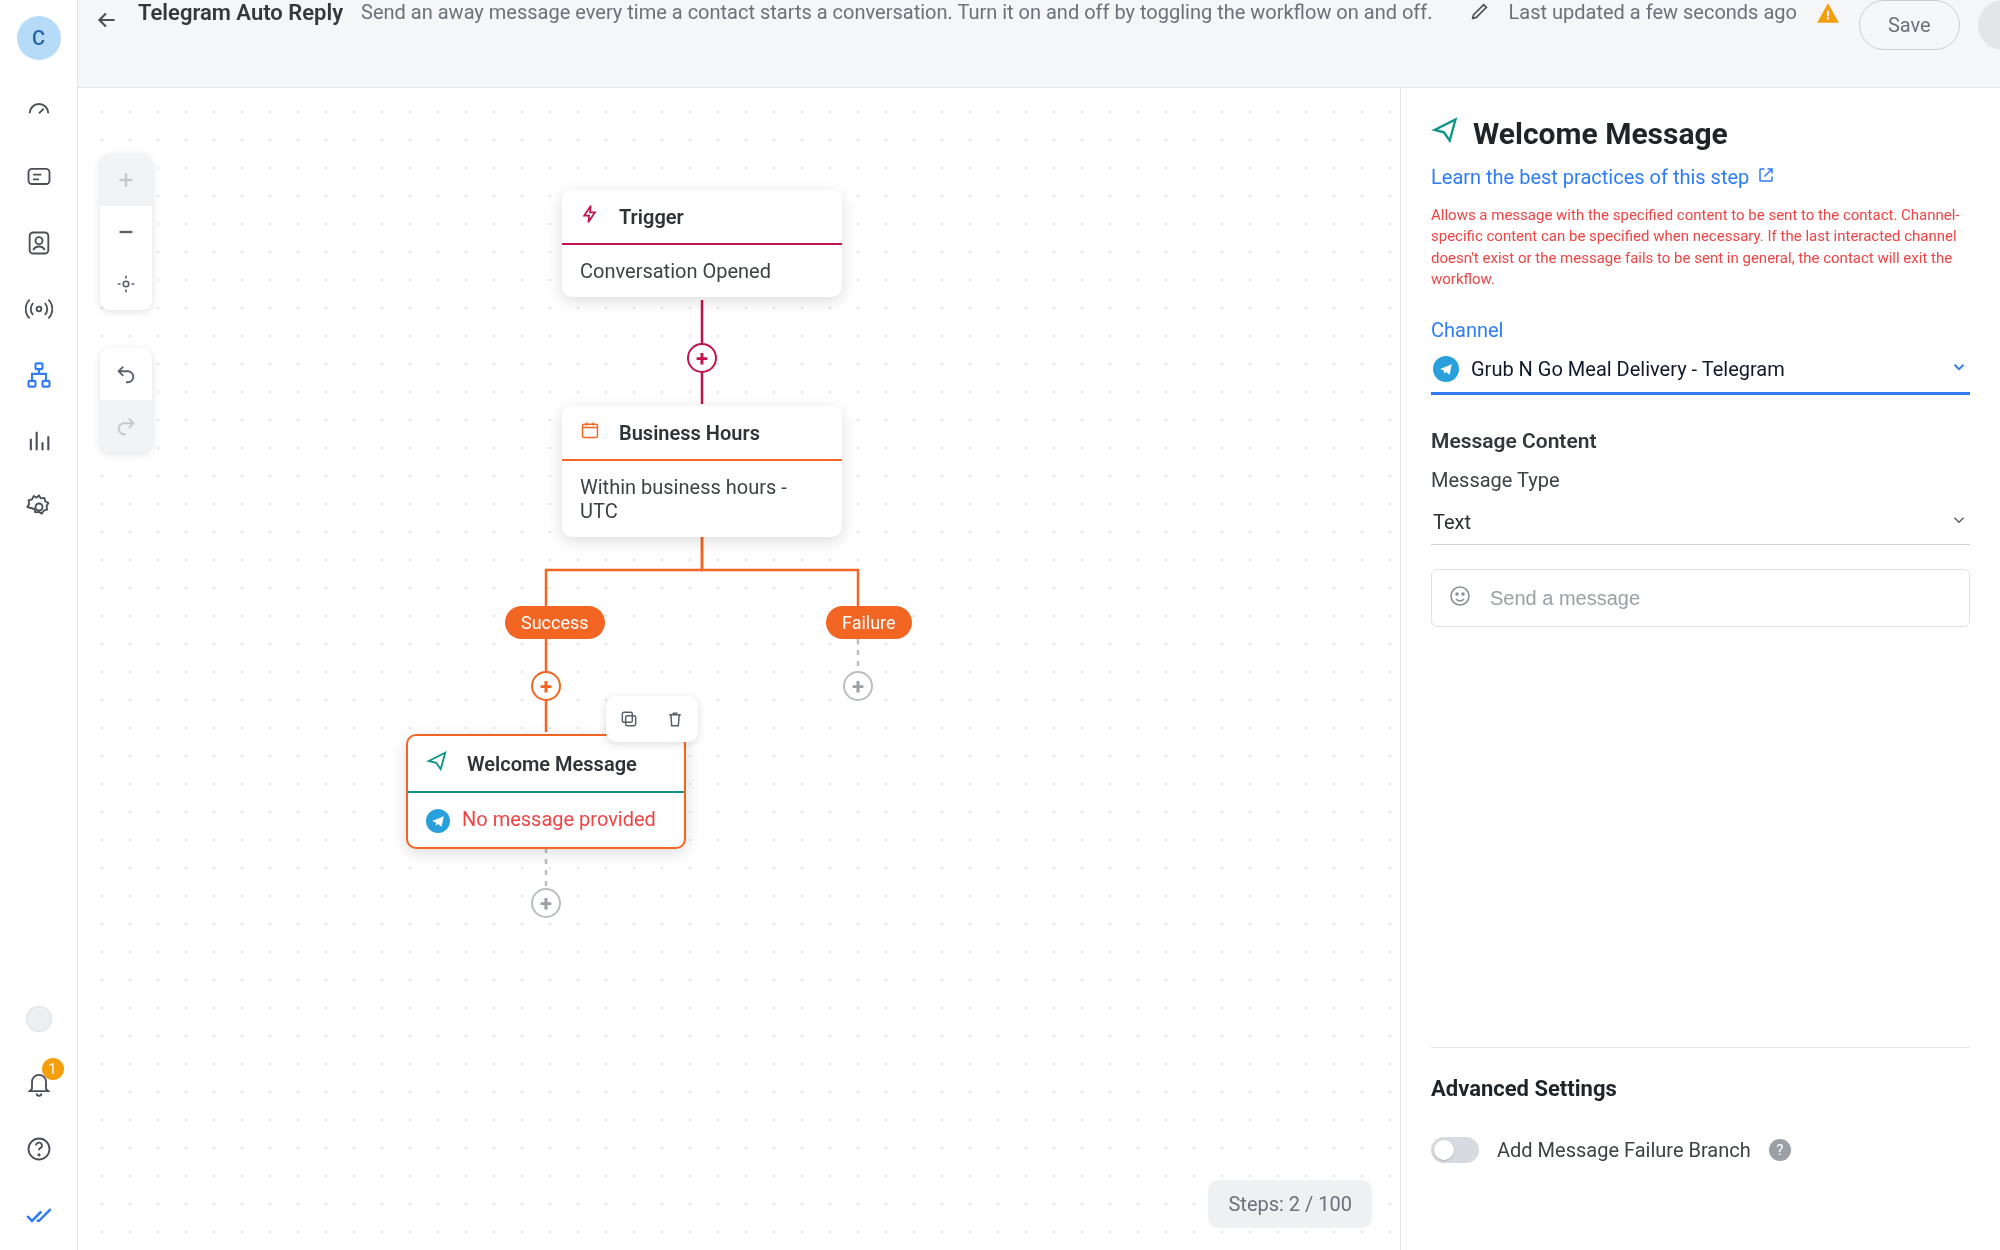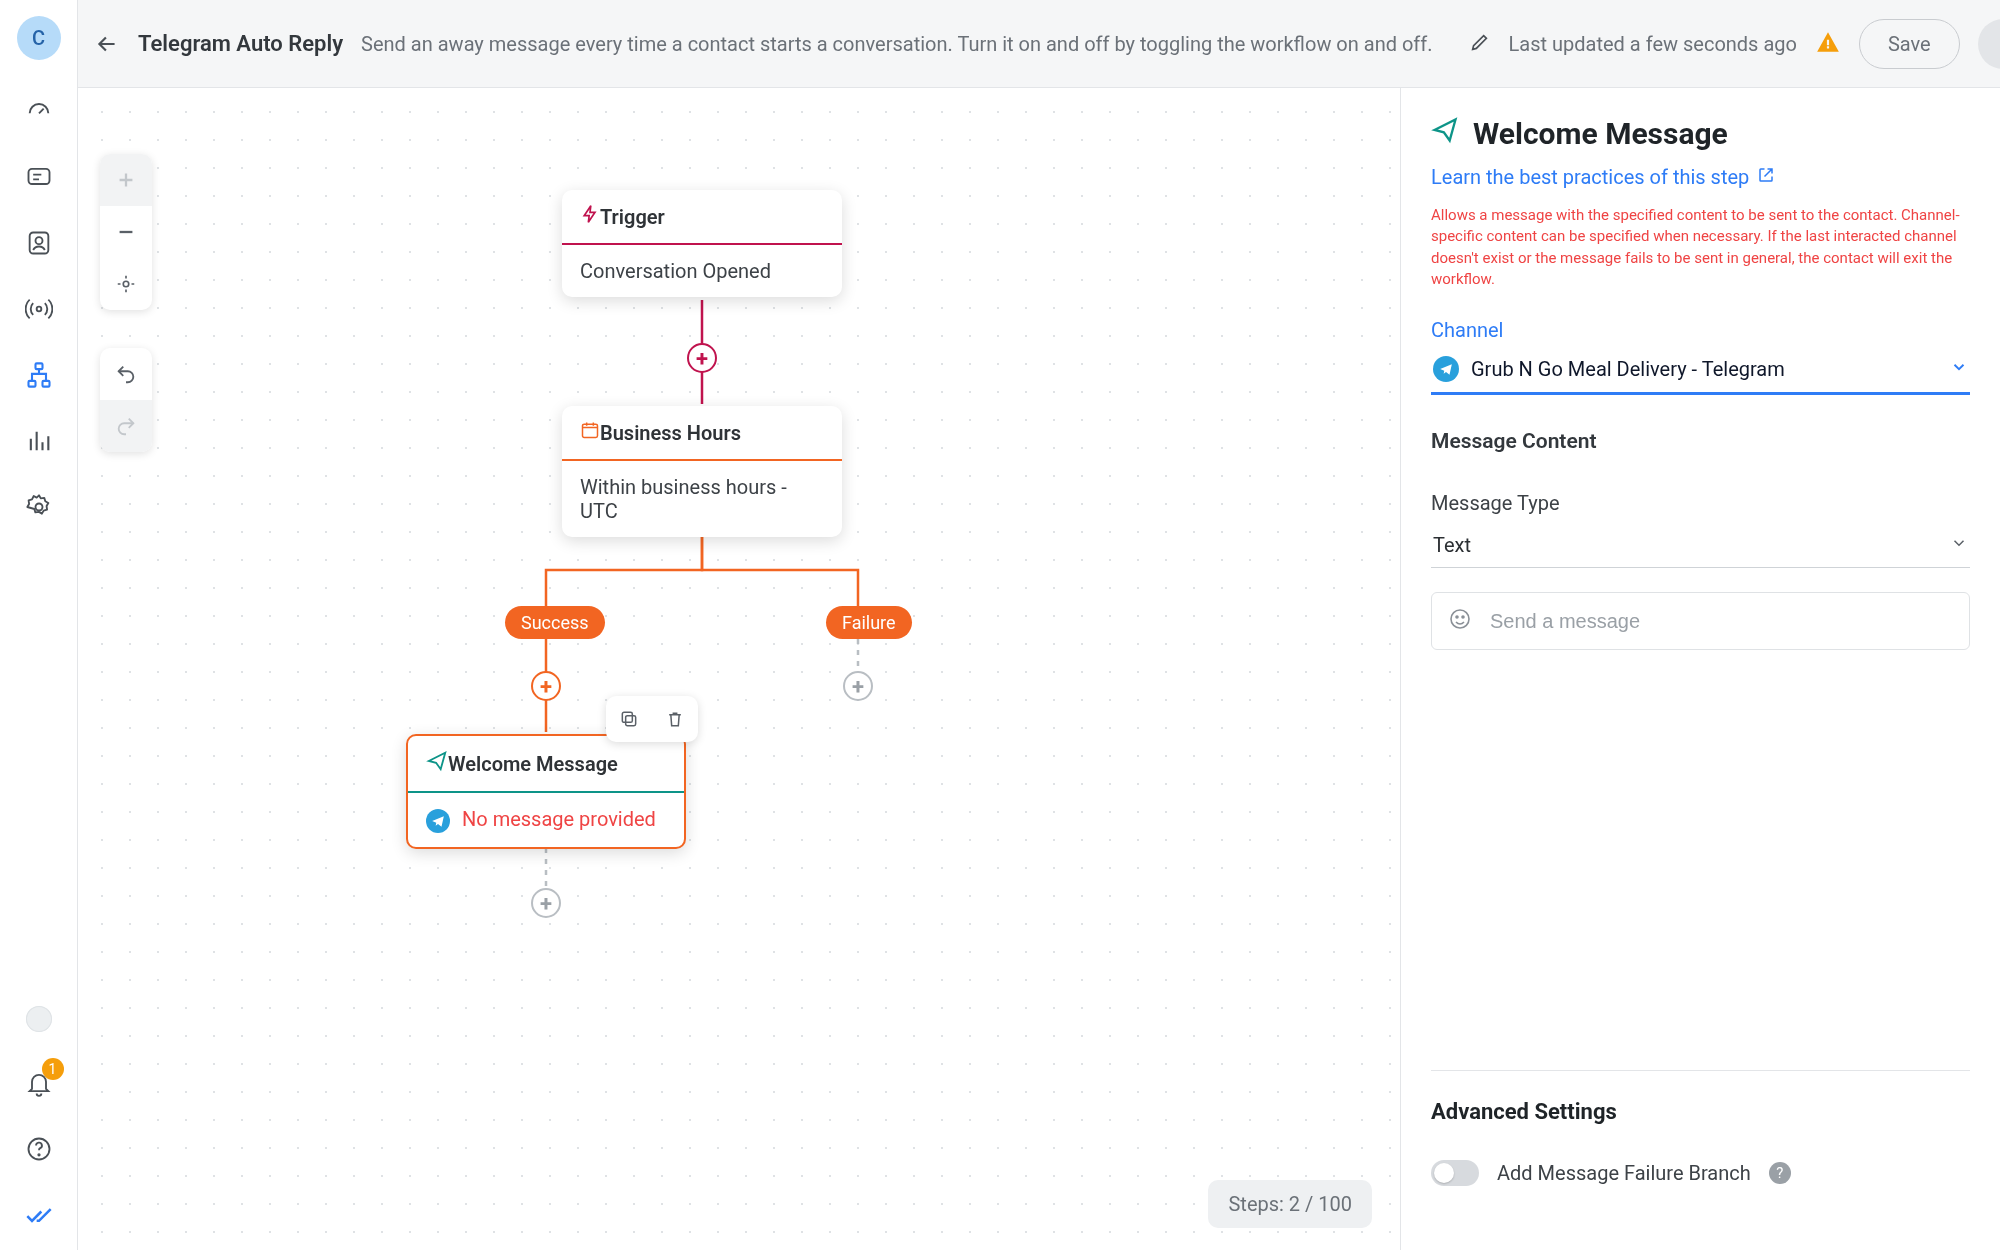--- a/index.html
+++ b/index.html
@@ -76,21 +76,21 @@
   .nav-rail svg { width: 28px; height: 28px; }
 
   
   .topbar {
     position: absolute;
     left: 78px; right: 0; top: 0;
     height: 88px;
     background: var(--bg);
     border-bottom: 1px solid var(--border);
     display: flex;
-    align-items: center;
+    align-items: flex-start;
     padding: 0 28px 0 16px;
     gap: 18px;
   }
   .topbar .back-btn {
     width: 40px; height: 40px;
     display: flex; align-items: center; justify-content: center;
     color: #4a5056;
     cursor: pointer;
   }
   .topbar .title {
@@ -188,21 +188,21 @@
   .node {
     position: absolute;
     width: 280px;
     background: var(--white);
     border-radius: 10px;
     box-shadow: 0 4px 16px rgba(0,0,0,0.14);
     overflow: hidden;
   }
   .node .node-head {
     display: flex; align-items: center;
-    gap: 0;
+    gap: 19px;
     padding: 14px 18px;
     font-size: 20px;
     font-weight: 600;
   }
   .node .node-body {
     padding: 14px 18px;
     font-size: 20px;
     color: #3d4247;
   }
   .node .node-body.muted { color: #ef4444; }
@@ -322,21 +322,21 @@
     align-items: center; justify-content: center; color: #fff;
   }
   .chan-select .caret { margin-left: auto; color: var(--blue-light); }
   .section-heading {
     margin-top: 34px;
     font-size: 21px;
     font-weight: 600;
     color: #33383d;
   }
   .field-label {
-    margin-top: 38px;
+    margin-top: 15px;
     font-size: 20px;
     color: #3d4247;
   }
   .select-plain {
     margin-top: 8px;
     display: flex; align-items: center;
     border-bottom: 1px solid #cfd3d7;
     padding: 10px 2px;
     font-size: 20px;
     color: #2b2f33;

